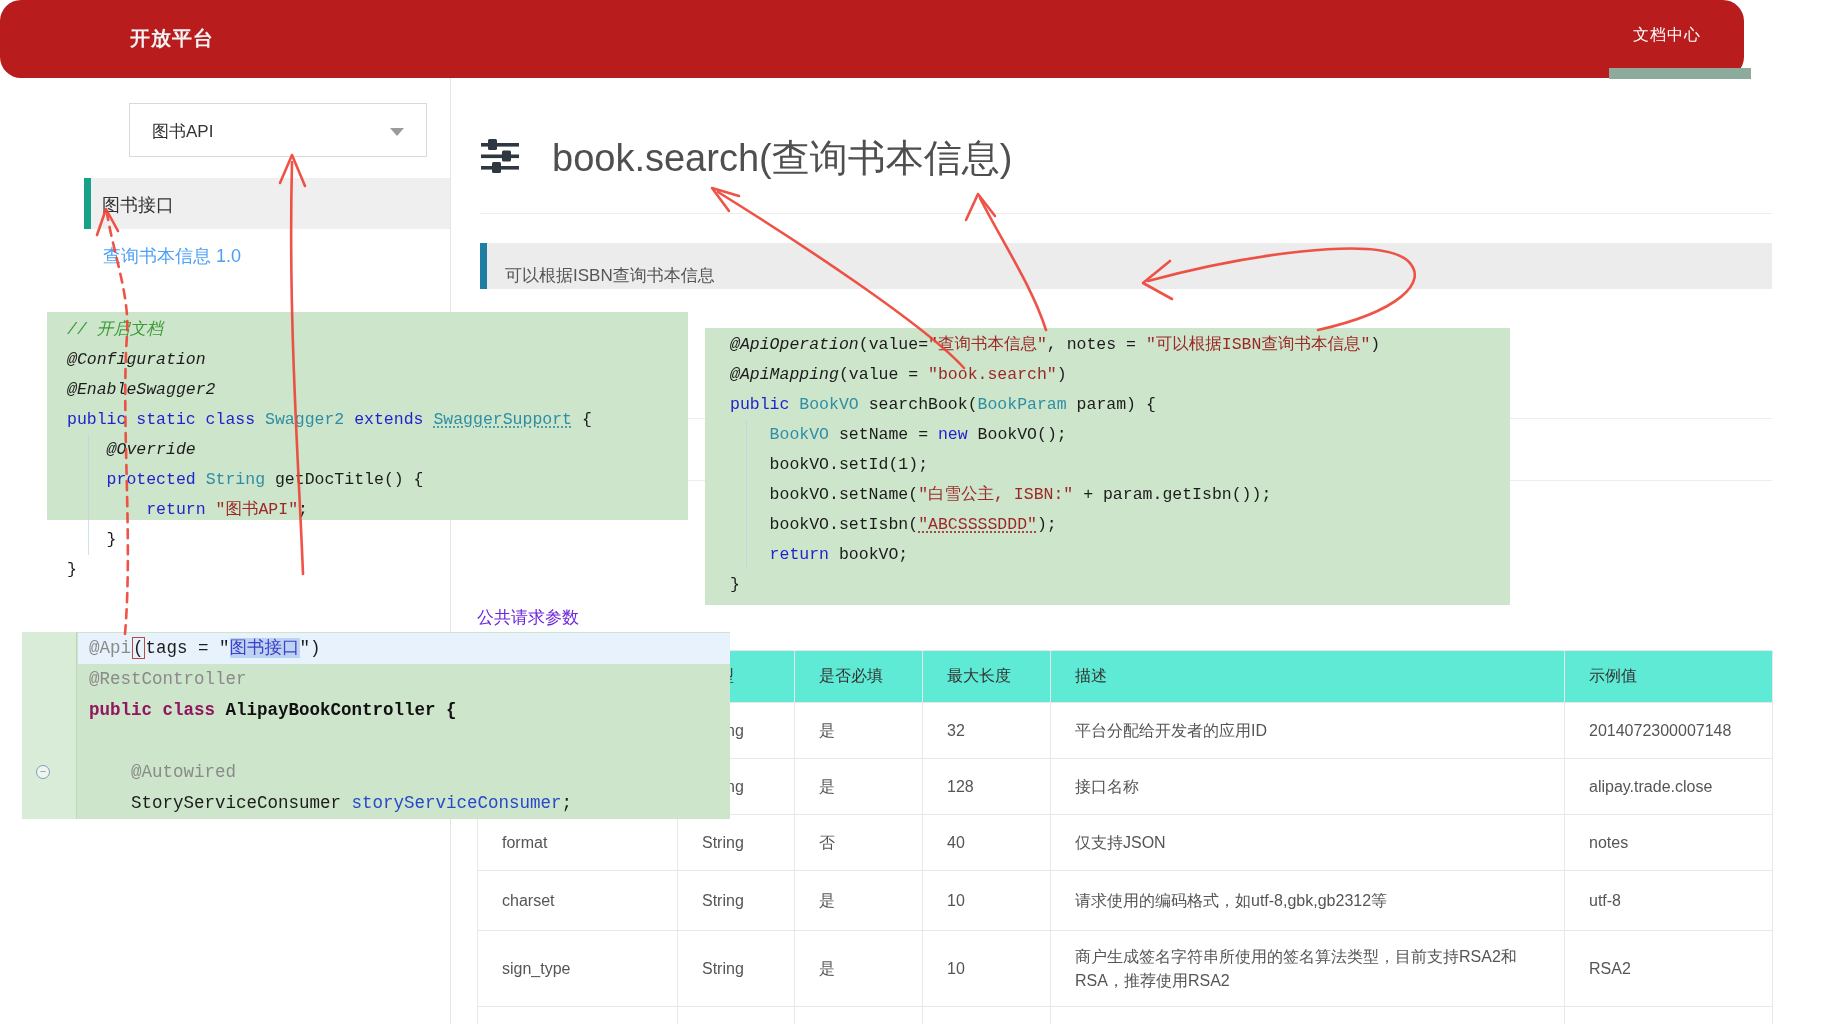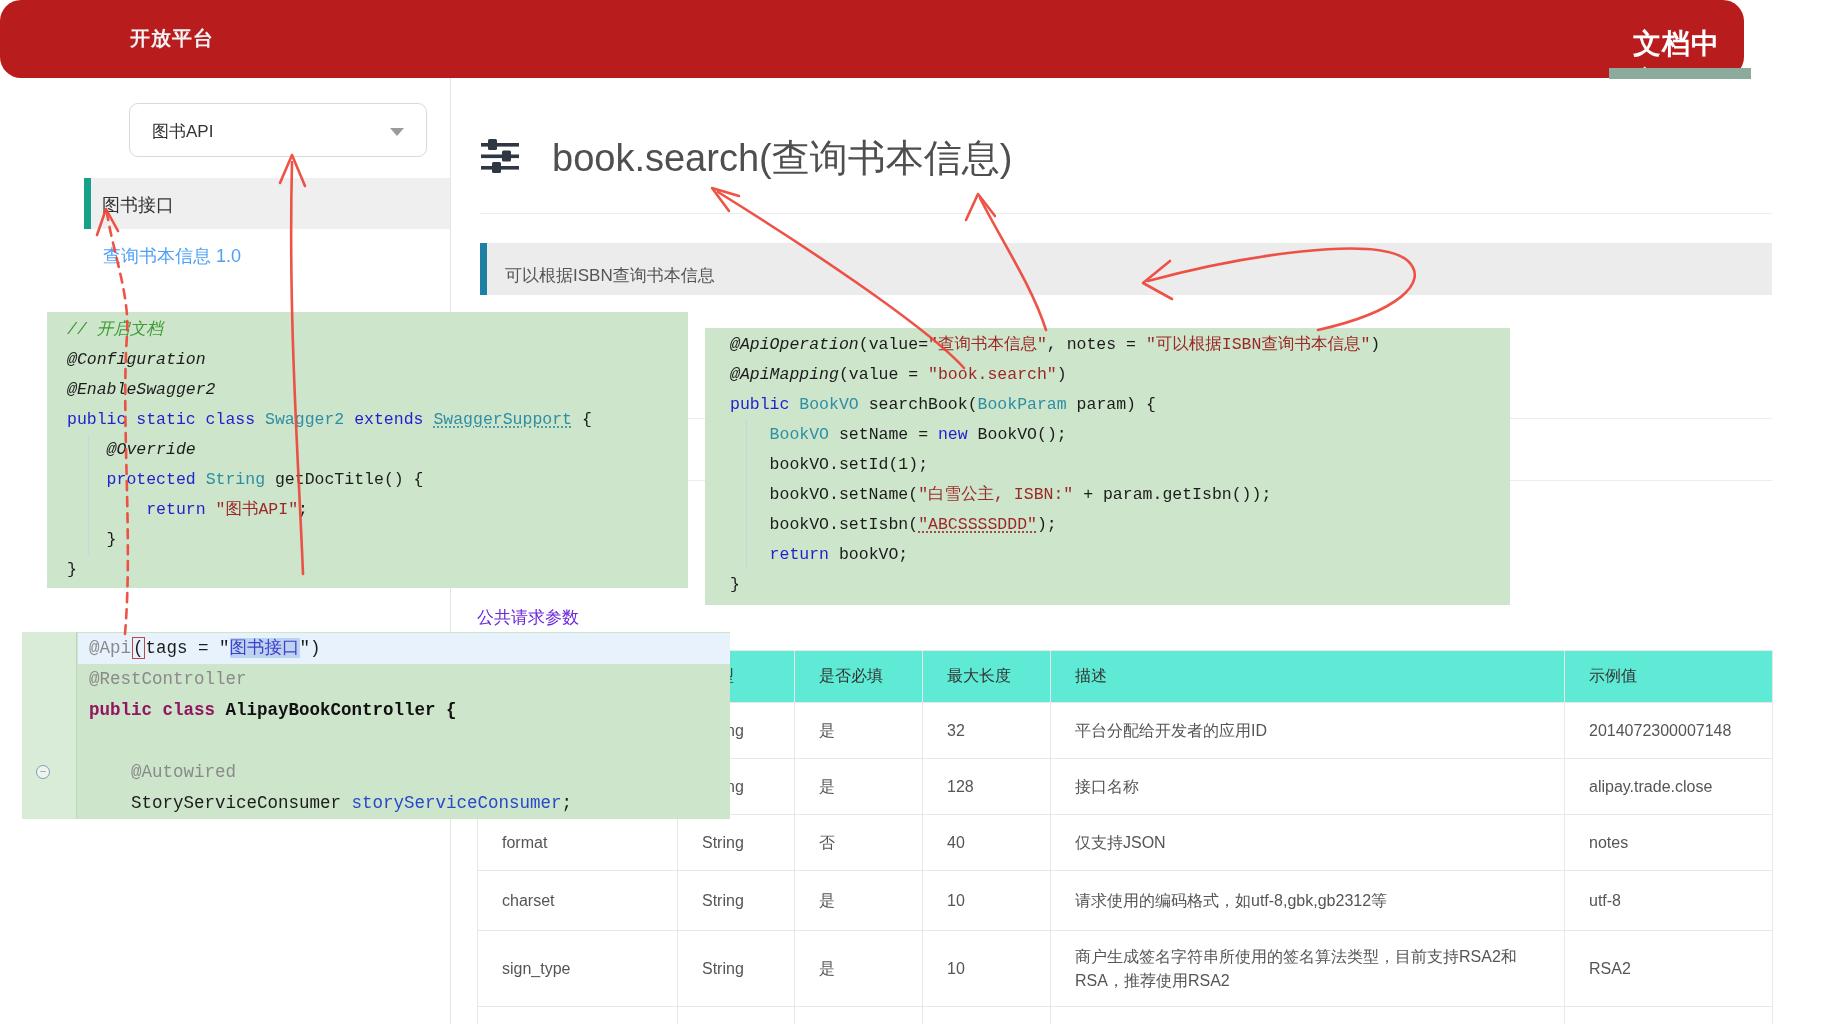--- a/index.html
+++ b/index.html
@@ -2,45 +2,45 @@
 <html><head>
 <meta charset="utf-8">
 <style>
   * { margin:0; padding:0; box-sizing:border-box; }
   body { background:#fff; font-family:"Liberation Sans", sans-serif; }
   #screen { position:relative; width:1834px; height:1024px; overflow:hidden; background:#fff; }
 
   
   .navbar { position:absolute; left:0; top:0; width:1744px; height:78px; background:#b91c1c; z-index:40;border-radius:21px; }
   .navbar .brand { position:absolute; left:130px; top:25px; color:#f2f3f5; font-size:20px; font-weight:bold; letter-spacing:1px; }
-  .navbar .nav-right { position:absolute; left:1633px; top:25px; color:#ffffff; font-size:28px; font-weight:bold; letter-spacing:1px; cursor:pointer; }
+  .navbar .nav-right { position:absolute; left:1633px; top:25px; color:#ffffff; font-size:16px; font-weight:normal; letter-spacing:1px; cursor:pointer; }
   .nav-indicator { position:absolute; left:1609px; top:68px; width:142px; height:11px; background:#8dab9c; z-index:41; }
 
   
   .sidebar-divider { position:absolute; left:450px; top:78px; width:1px; height:946px; background:#e4e4e4; z-index:1; }
-  .api-dropdown { position:absolute; left:129px; top:103px; width:298px; height:54px; border:1px solid #d9d9d9; border-radius:9px; background:#fff; z-index:2; cursor:pointer; }
+  .api-dropdown { position:absolute; left:129px; top:103px; width:298px; height:54px; border:1px solid #d9d9d9; border-radius:0; background:#fff; z-index:2; cursor:pointer; }
   .api-dropdown .val { position:absolute; left:22px; top:16px; font-size:17px; color:#333; }
   .api-dropdown .caret { position:absolute; right:22px; top:24px; width:0; height:0; border-left:7px solid transparent; border-right:7px solid transparent; border-top:8px solid #9b9b9b; }
   .side-item { position:absolute; left:84px; top:178px; width:366px; height:51px; background:#efefef; z-index:2; cursor:pointer; }
   .side-item .accent { position:absolute; left:0; top:0; width:7px; height:51px; background:#18a189; }
   .side-item .lbl { position:absolute; left:18px; top:15px; font-size:18px; color:#333; }
   .side-link { position:absolute; left:103px; top:244px; font-size:18px; color:#4da0f7; z-index:2; cursor:pointer; }
 
   
   .page-title-icon { position:absolute; left:481px; top:138px; z-index:2; }
   .page-title { position:absolute; left:552px; top:133px; font-size:38px; font-weight:300; color:#4f4f4f; z-index:2;text-align:center; }
   .hline { position:absolute; background:#ececec; height:1px; z-index:1; }
-  .summary-bar { position:absolute; left:480px; top:243px; width:1292px; height:52px; background:#ececec; border-left:7px solid #1f7fa3; z-index:2; }
+  .summary-bar { position:absolute; left:480px; top:243px; width:1292px; height:46px; background:#ececec; border-left:7px solid #1f7fa3; z-index:2; }
   .summary-bar .txt { position:absolute; left:18px; top:21px; font-size:17px; color:#555; }
   .section-heading { position:absolute; left:477px; top:606px; font-size:17px; color:#6d28d9; z-index:3;text-align:right; }
 
   
   .code-block { position:absolute; background:#cde5cb; z-index:5; font-family:"Liberation Mono","DejaVu Sans Mono",monospace; }
   .code-block .code-line { white-space:pre; }
-  #block-a { left:47px; top:312px; width:641px; height:276px; padding:3px 0 0 20px; font-size:16.5px; }
+  #block-a { left:47px; top:312px; width:641px; height:208px; padding:3px 0 0 20px; font-size:16.5px; }
   #block-a .code-line { height:30px; line-height:30px; }
   #block-b { left:705px; top:328px; width:805px; height:277px; padding:2px 0 0 25px; font-size:16.5px; }
   #block-b .code-line { height:30px; line-height:30px; }
   #block-c { left:22px; top:632px; width:708px; height:187px; z-index:6; font-size:17.5px; }
   #block-c .gutter { position:absolute; left:0; top:0; width:55px; height:187px; background:#d9ecd8; border-right:1px solid #bcd8bb; }
   #block-c .lines { position:absolute; left:56px; top:1px; width:652px; }
   #block-c .code-line { height:31px; line-height:31px; padding-left:11px; }
   #block-c .code-line.hl { background:#e7f2fc; }
   .fold-icon { position:absolute; left:14px; top:133px; width:14px; height:14px; border:1px solid #7e9fb6; border-radius:50%; color:#7e9fb6; font-size:11px; line-height:12px; text-align:center; background:#eef5ee; }
   .indent-guide { position:absolute; width:1px; background:#b9d4e4; opacity:.7; z-index:6; }

